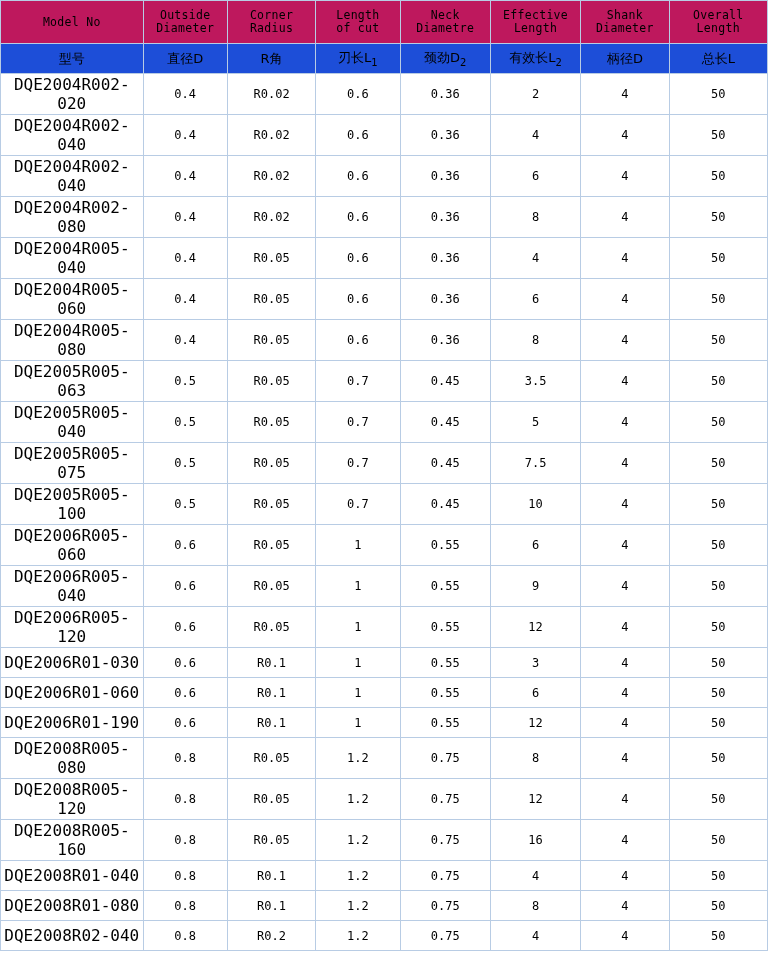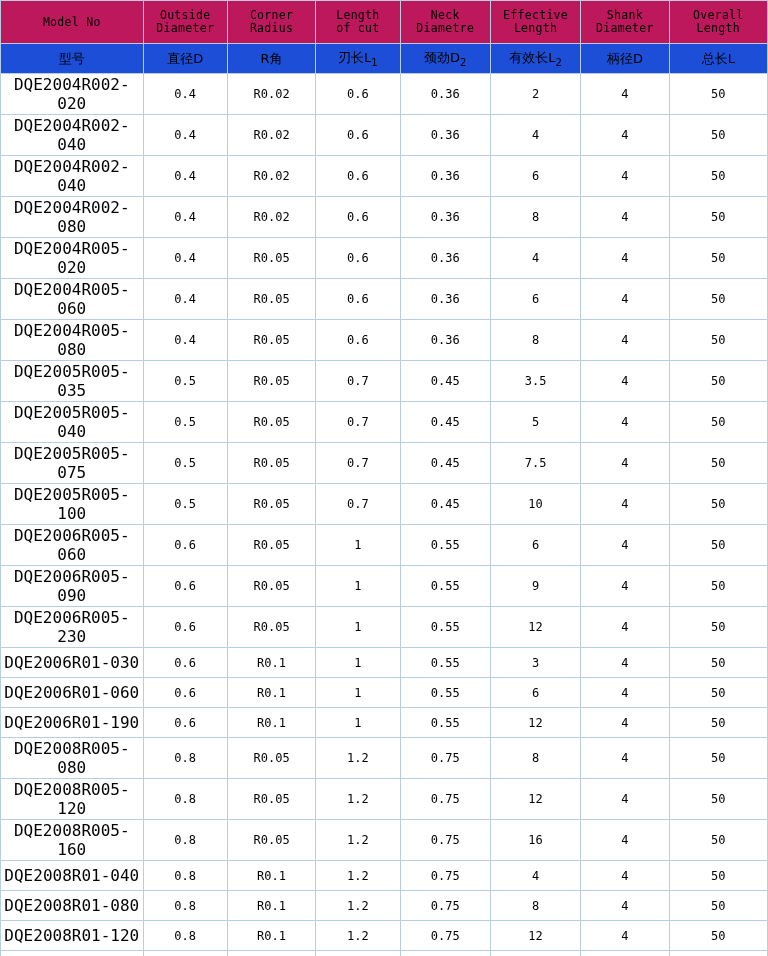--- a/index.html
+++ b/index.html
@@ -159,21 +159,21 @@
         <td class="model">DQE2004R002-080</td>
         <td>0.4</td>
         <td>R0.02</td>
         <td>0.6</td>
         <td>0.36</td>
         <td>8</td>
         <td>4</td>
         <td>50</td>
       </tr>
       <tr>
-        <td class="model">DQE2004R005-020</td>
+        <td class="model">DQE2004R005-040</td>
         <td>0.4</td>
         <td>R0.05</td>
         <td>0.6</td>
         <td>0.36</td>
         <td>4</td>
         <td>4</td>
         <td>50</td>
       </tr>
       <tr>
         <td class="model">DQE2004R005-060</td>
@@ -189,21 +189,21 @@
         <td class="model">DQE2004R005-080</td>
         <td>0.4</td>
         <td>R0.05</td>
         <td>0.6</td>
         <td>0.36</td>
         <td>8</td>
         <td>4</td>
         <td>50</td>
       </tr>
       <tr>
-        <td class="model">DQE2005R005-035</td>
+        <td class="model">DQE2005R005-063</td>
         <td>0.5</td>
         <td>R0.05</td>
         <td>0.7</td>
         <td>0.45</td>
         <td>3.5</td>
         <td>4</td>
         <td>50</td>
       </tr>
       <tr>
         <td class="model">DQE2005R005-040</td>
@@ -239,31 +239,31 @@
         <td class="model">DQE2006R005-060</td>
         <td>0.6</td>
         <td>R0.05</td>
         <td>1</td>
         <td>0.55</td>
         <td>6</td>
         <td>4</td>
         <td>50</td>
       </tr>
       <tr>
-        <td class="model">DQE2006R005-090</td>
+        <td class="model">DQE2006R005-040</td>
         <td>0.6</td>
         <td>R0.05</td>
         <td>1</td>
         <td>0.55</td>
         <td>9</td>
         <td>4</td>
         <td>50</td>
       </tr>
       <tr>
-        <td class="model">DQE2006R005-230</td>
+        <td class="model">DQE2006R005-120</td>
         <td>0.6</td>
         <td>R0.05</td>
         <td>1</td>
         <td>0.55</td>
         <td>12</td>
         <td>4</td>
         <td>50</td>
       </tr>
       <tr>
         <td class="model">DQE2006R01-030</td>
@@ -335,30 +335,20 @@
         <td>4</td>
         <td>50</td>
       </tr>
       <tr>
         <td class="model">DQE2008R01-080</td>
         <td>0.8</td>
         <td>R0.1</td>
         <td>1.2</td>
         <td>0.75</td>
         <td>8</td>
-        <td>4</td>
-        <td>50</td>
-      </tr>
-      <tr>
-        <td class="model">DQE2008R01-120</td>
-        <td>0.8</td>
-        <td>R0.1</td>
-        <td>1.2</td>
-        <td>0.75</td>
-        <td>12</td>
         <td>4</td>
         <td>50</td>
       </tr>
       <tr>
         <td class="model">DQE2008R02-040</td>
         <td>0.8</td>
         <td>R0.2</td>
         <td>1.2</td>
         <td>0.75</td>
         <td>4</td>

